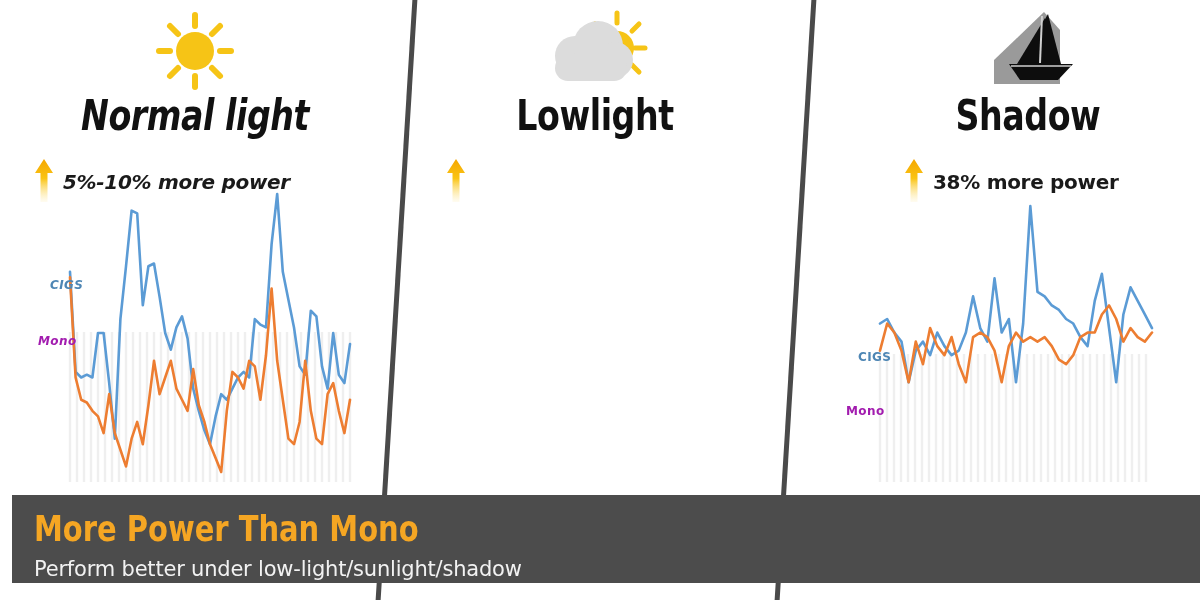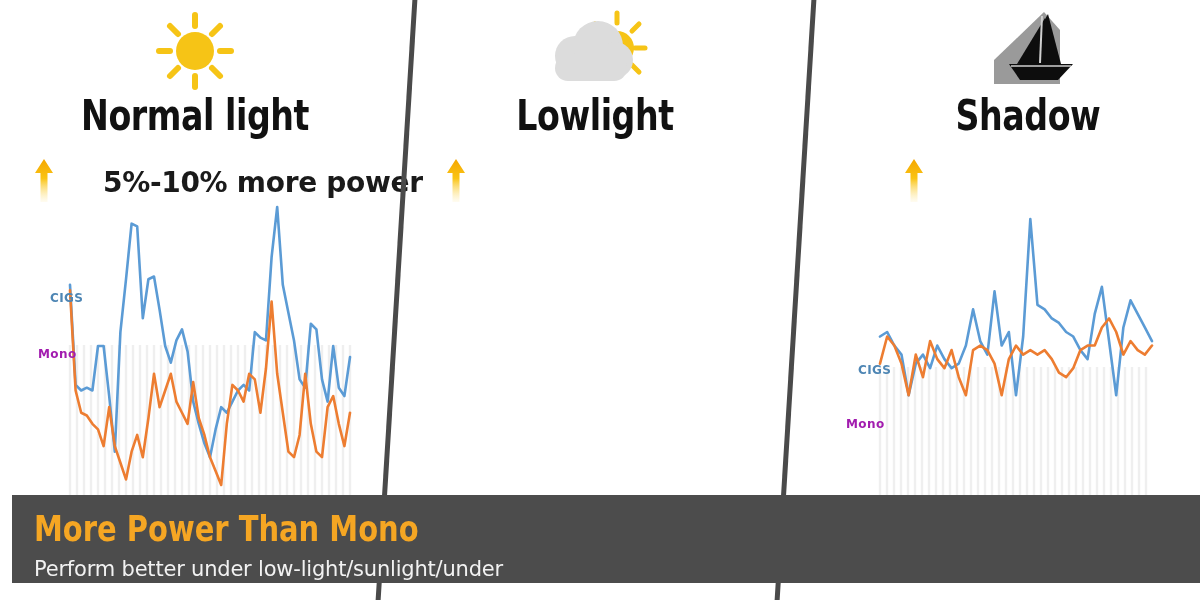--- a/index.html
+++ b/index.html
@@ -29,21 +29,21 @@
   #divider-1 { left: 394px; transform: rotate(3.5deg); }
   #divider-2 { left: 793px; transform: rotate(3.5deg); }
 
   
   .panel {
     position: absolute;
     top: 0;
     height: 520px;
     z-index: 2;
   }
-  #panel-0 { left: 0px;   width: 390px; }
+  #panel-0 { left: 0px;   width: 390px; font-style: italic; }
   #panel-1 { left: 400px; width: 390px; }
   #panel-2 { left: 828px; width: 400px; }
 
   .panel-icon {
     position: absolute;
     top: 8px;
     left: 0;
     right: 0;
     height: 86px;
   }
@@ -76,31 +76,30 @@
     align-items: center;
     gap: 9px;
   }
   #power-row-0 { left: 34px; }
   #power-row-1 { left: 46px; }
   #power-row-2 { left: 76px; }
 
   .power-text {
     font-family: "DejaVu Sans", sans-serif;
     font-weight: bold;
-    font-size: 28px;
+    font-size: 20px;
     color: #1a1a1a;
     white-space: nowrap;
     letter-spacing: -0.3px;
-    margin-left: 40px;
   }
 
   
   .chart {
     position: absolute;
-    top: 195px;
+    top: 182px;
   }
   #chart-0 { left: 28px;  width: 330px; height: 305px; }
   #chart-1 { left: 440px; width: 320px; height: 305px; }
 
   .chart svg { display: block; }
 
   .series-label {
     position: absolute;
     font-family: "DejaVu Sans", sans-serif;
     font-weight: bold;
@@ -347,25 +346,26 @@
           <defs>
             <linearGradient id="arrowgrad2" x1="0" y1="0" x2="0" y2="1">
               <stop offset="0%" stop-color="#f5a600"></stop>
               <stop offset="45%" stop-color="#fac414"></stop>
               <stop offset="100%" stop-color="#fde9a0" stop-opacity="0.15"></stop>
             </linearGradient>
           </defs>
           <path d="M10 1 L19 15 L13.5 15 L13.5 44 L6.5 44 L6.5 15 L1 15 Z" fill="url(#arrowgrad2)"></path>
         </svg>
       </span>
+      <span class="power-text">38% more power</span>
     </div>
 
   </div>
 
   <div class="divider" id="divider-1"></div>
   <div class="divider" id="divider-2"></div>
 
   <div id="banner">
     <div id="banner-title">More Power Than Mono</div>
-    <div id="banner-subtitle">Perform better under low-light/sunlight/under</div>
+    <div id="banner-subtitle">Perform better under low-light/sunlight/shadow</div>
   </div>
 
 </div>
 
 </body></html>

